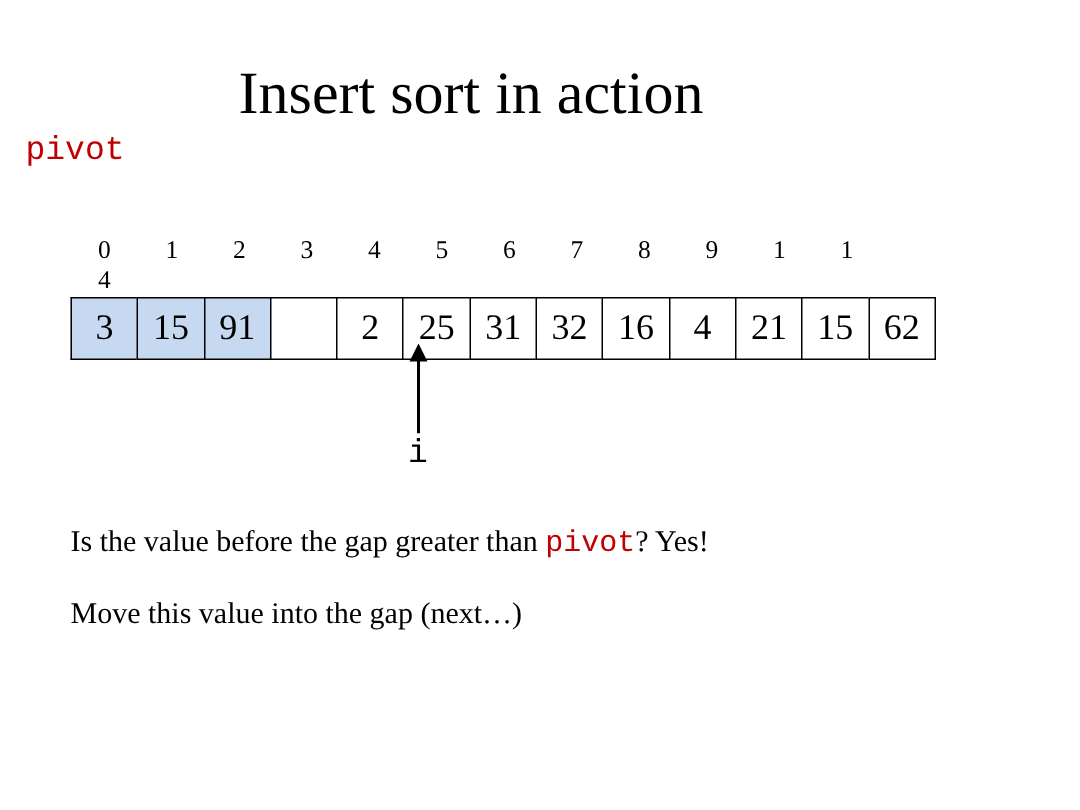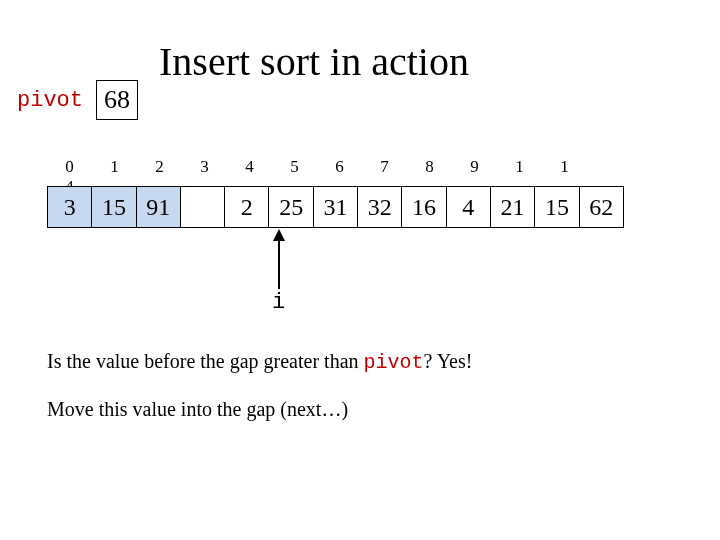--- a/index.html
+++ b/index.html
@@ -2,41 +2,40 @@
 <html><head>
 <meta charset="utf-8">
 <style>
   html,body{margin:0;padding:0;width:720px;height:540px;background:#fff;font-family:"Times New Roman",serif;color:#000}
   .stage{position:relative;width:628px;height:540px}
   .title{position:absolute;top:38px;left:0;right:0;text-align:center;font-size:40px}
   .pivot-label{position:absolute;top:88px;left:17px;font-family:"Courier New",monospace;font-size:22px;color:#c00000}
   .pivot-box{position:absolute;top:80px;left:96px;width:40px;height:38px;border:1.6px solid #000;text-align:center;font-size:26px;line-height:38px}
   .idx-row{position:absolute;top:157px;left:47px}
   .idx{display:inline-block;width:45px;text-align:center;font-family:"Comic Sans MS","Comic Sans",cursive;font-size:17px}
-  .arr-row{position:absolute;top:186px;left:47px;height:42px;white-space:nowrap}
+  .arr-row{position:absolute;top:198px;left:47px;height:42px;white-space:nowrap}
   .cell{display:inline-block;width:43.3px;height:40px;border:1.6px solid #000;border-right:none;text-align:center;font-size:24px;line-height:40px;vertical-align:top;font-family:"Times New Roman",serif}
   .cell:last-child{border-right:1.6px solid #000}
   .cell.sorted{background:#c6d9f1}
   .cell.gap{background:#fff} 
   .arrow{position:absolute;top:229px;left:271px;font-size:22px;font-family:sans-serif}
   .i-label{position:absolute;top:290px;left:272px;font-family:"Courier New",monospace;font-size:22px}
   .txt{position:absolute;left:47px;right:40px;font-family:"Comic Sans MS","Comic Sans",cursive;font-size:20px}
   .l1{top:350px}
   .l2{top:398px}
   .kw{font-family:"Courier New",monospace;color:#c00000}
 </style>
 </head>
 <body>
 
 <div class="stage">
 
   <div class="title">Insert sort in action</div>
 
   <div class="pivot-label">pivot</div>
-  <div class="pivot-box">68</div>
 
   <div class="idx-row"><span class="idx">0</span><span class="idx">1</span><span class="idx">2</span><span class="idx">3</span><span class="idx">4</span><span class="idx">5</span><span class="idx">6</span><span class="idx">7</span><span class="idx">8</span><span class="idx">9</span><span class="idx">1</span><span class="idx">1</span><span class="idx">4</span></div>
   <div class="arr-row"><span class="cell sorted">3</span><span class="cell sorted">15</span><span class="cell sorted">91</span><span class="cell gap"></span><span class="cell">2</span><span class="cell">25</span><span class="cell">31</span><span class="cell">32</span><span class="cell">16</span><span class="cell">4</span><span class="cell">21</span><span class="cell">15</span><span class="cell">62</span></div>
 
   <div class="arrow">
     <svg width="16" height="60" viewBox="0 0 16 60">
       <line x1="8" y1="10" x2="8" y2="60" stroke="#000" stroke-width="2"></line>
       <polygon points="8,0 2,12 14,12" fill="#000"></polygon>
     </svg>
   </div>

